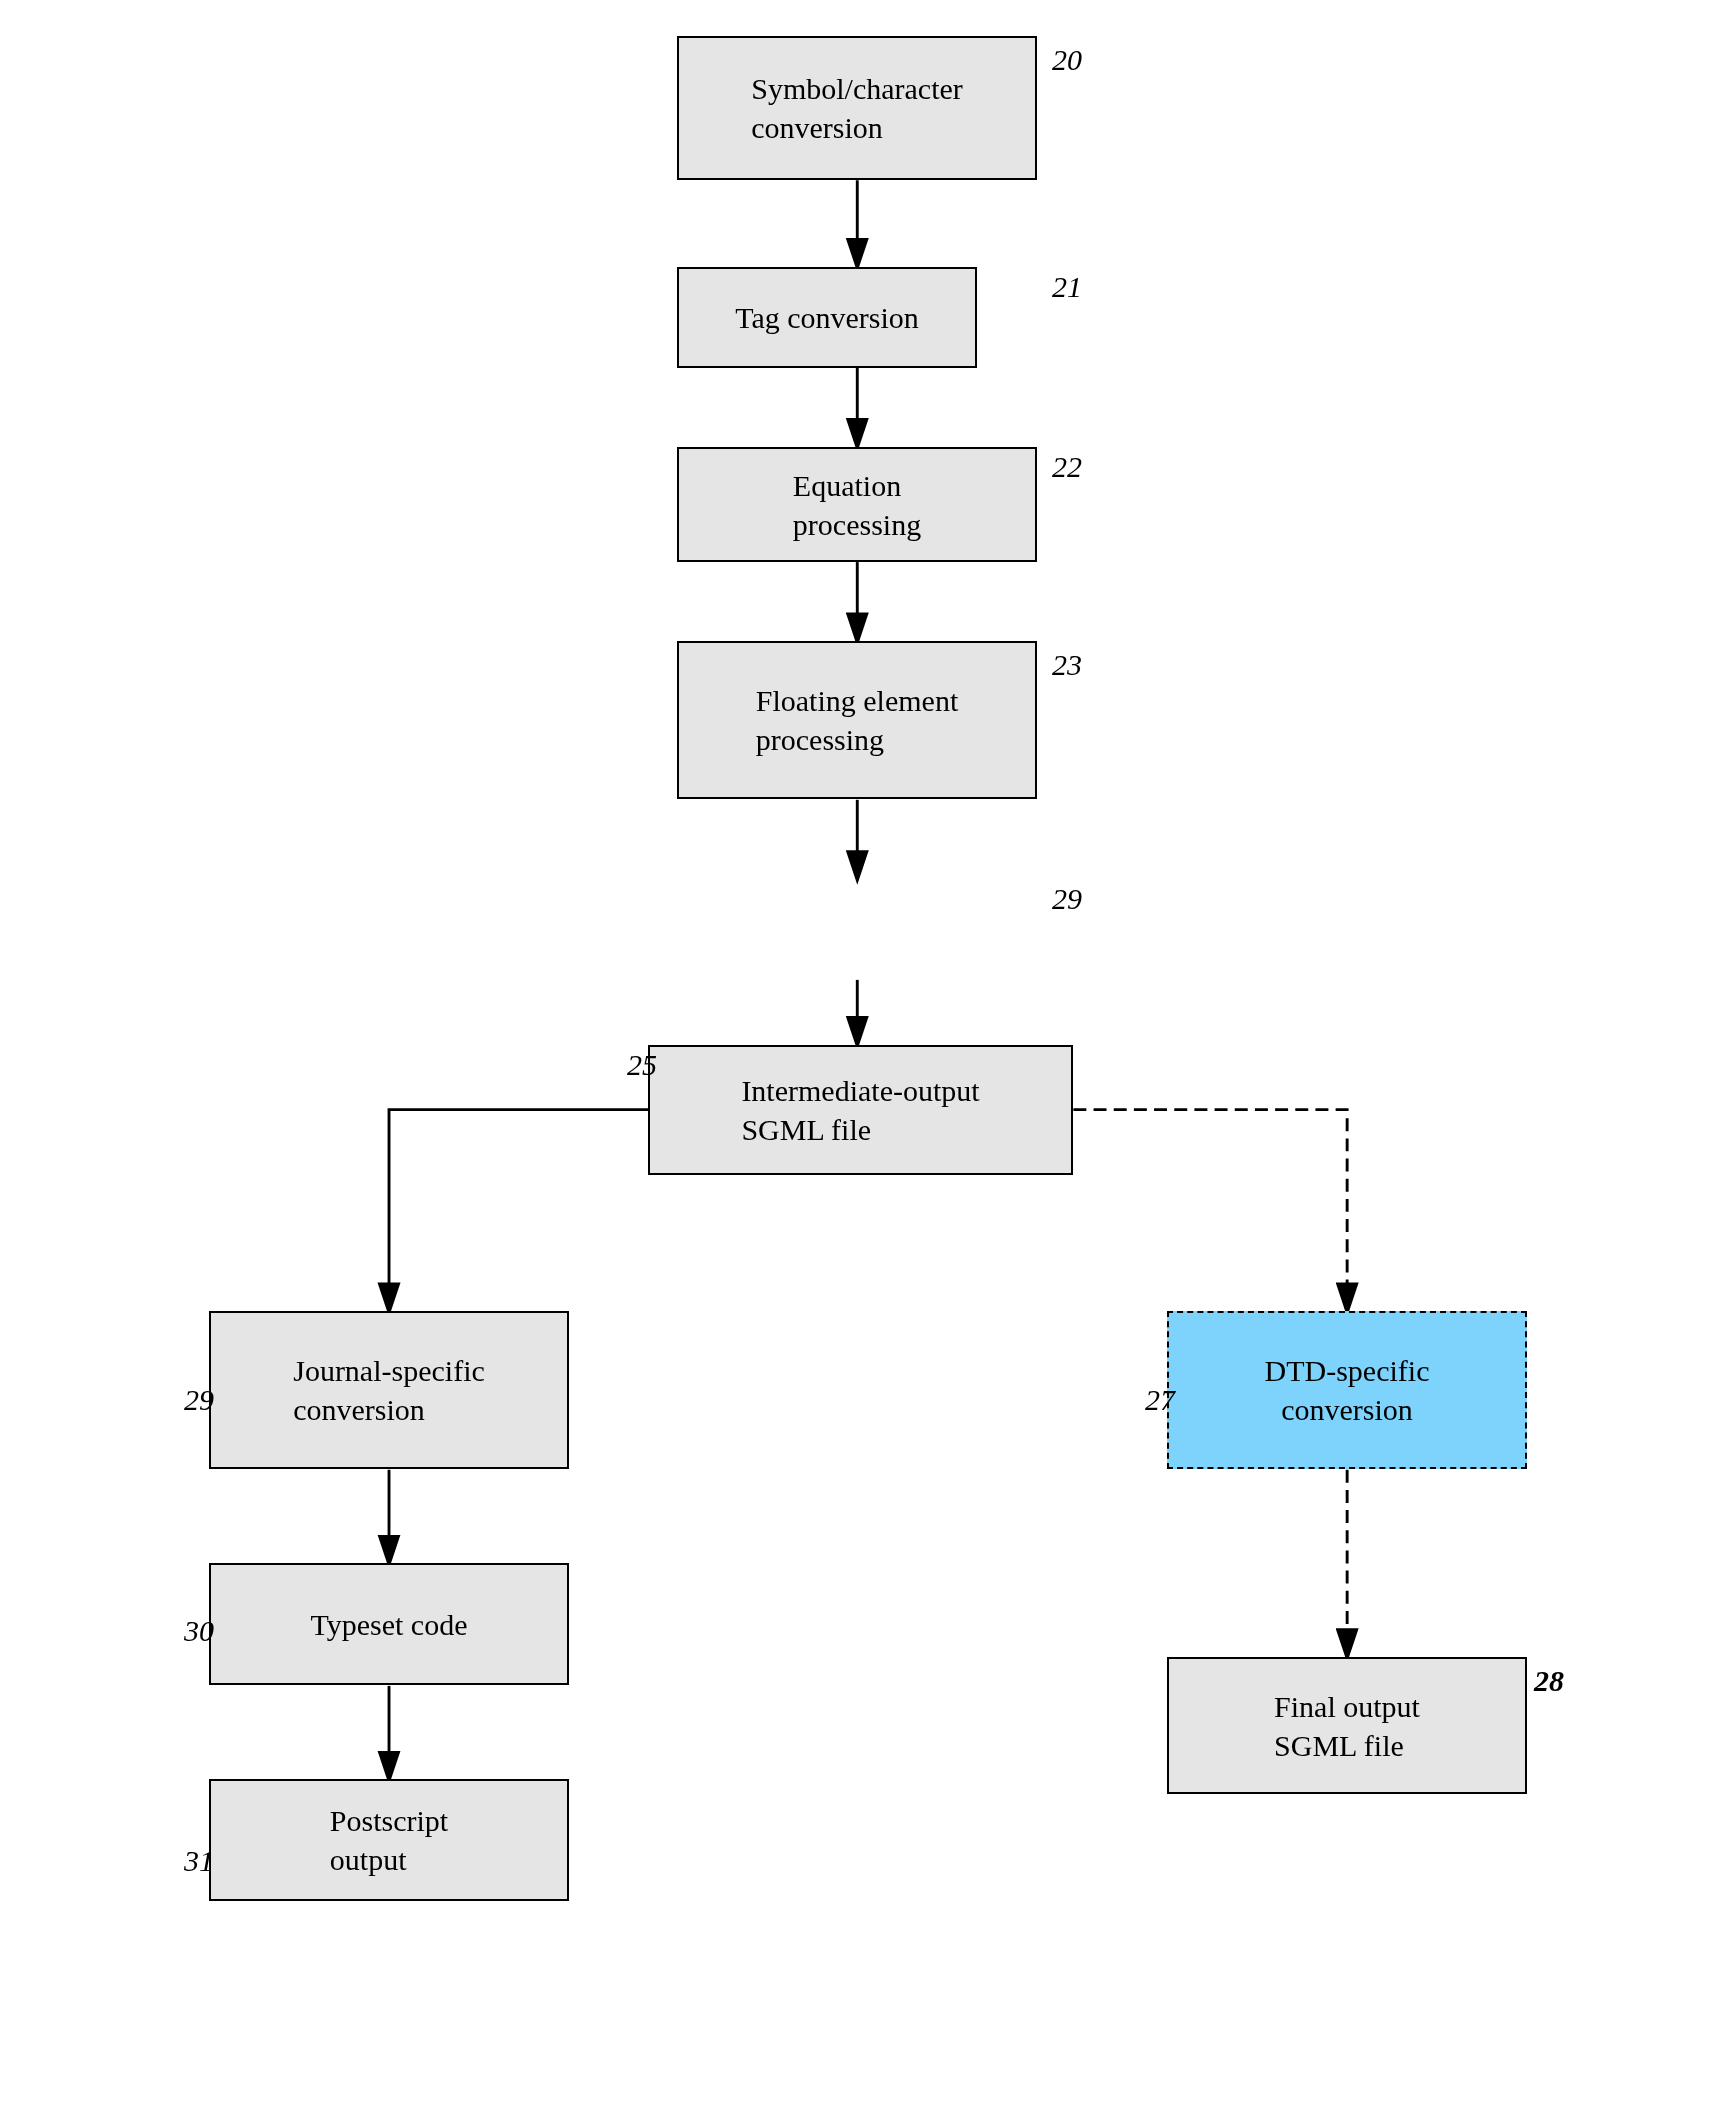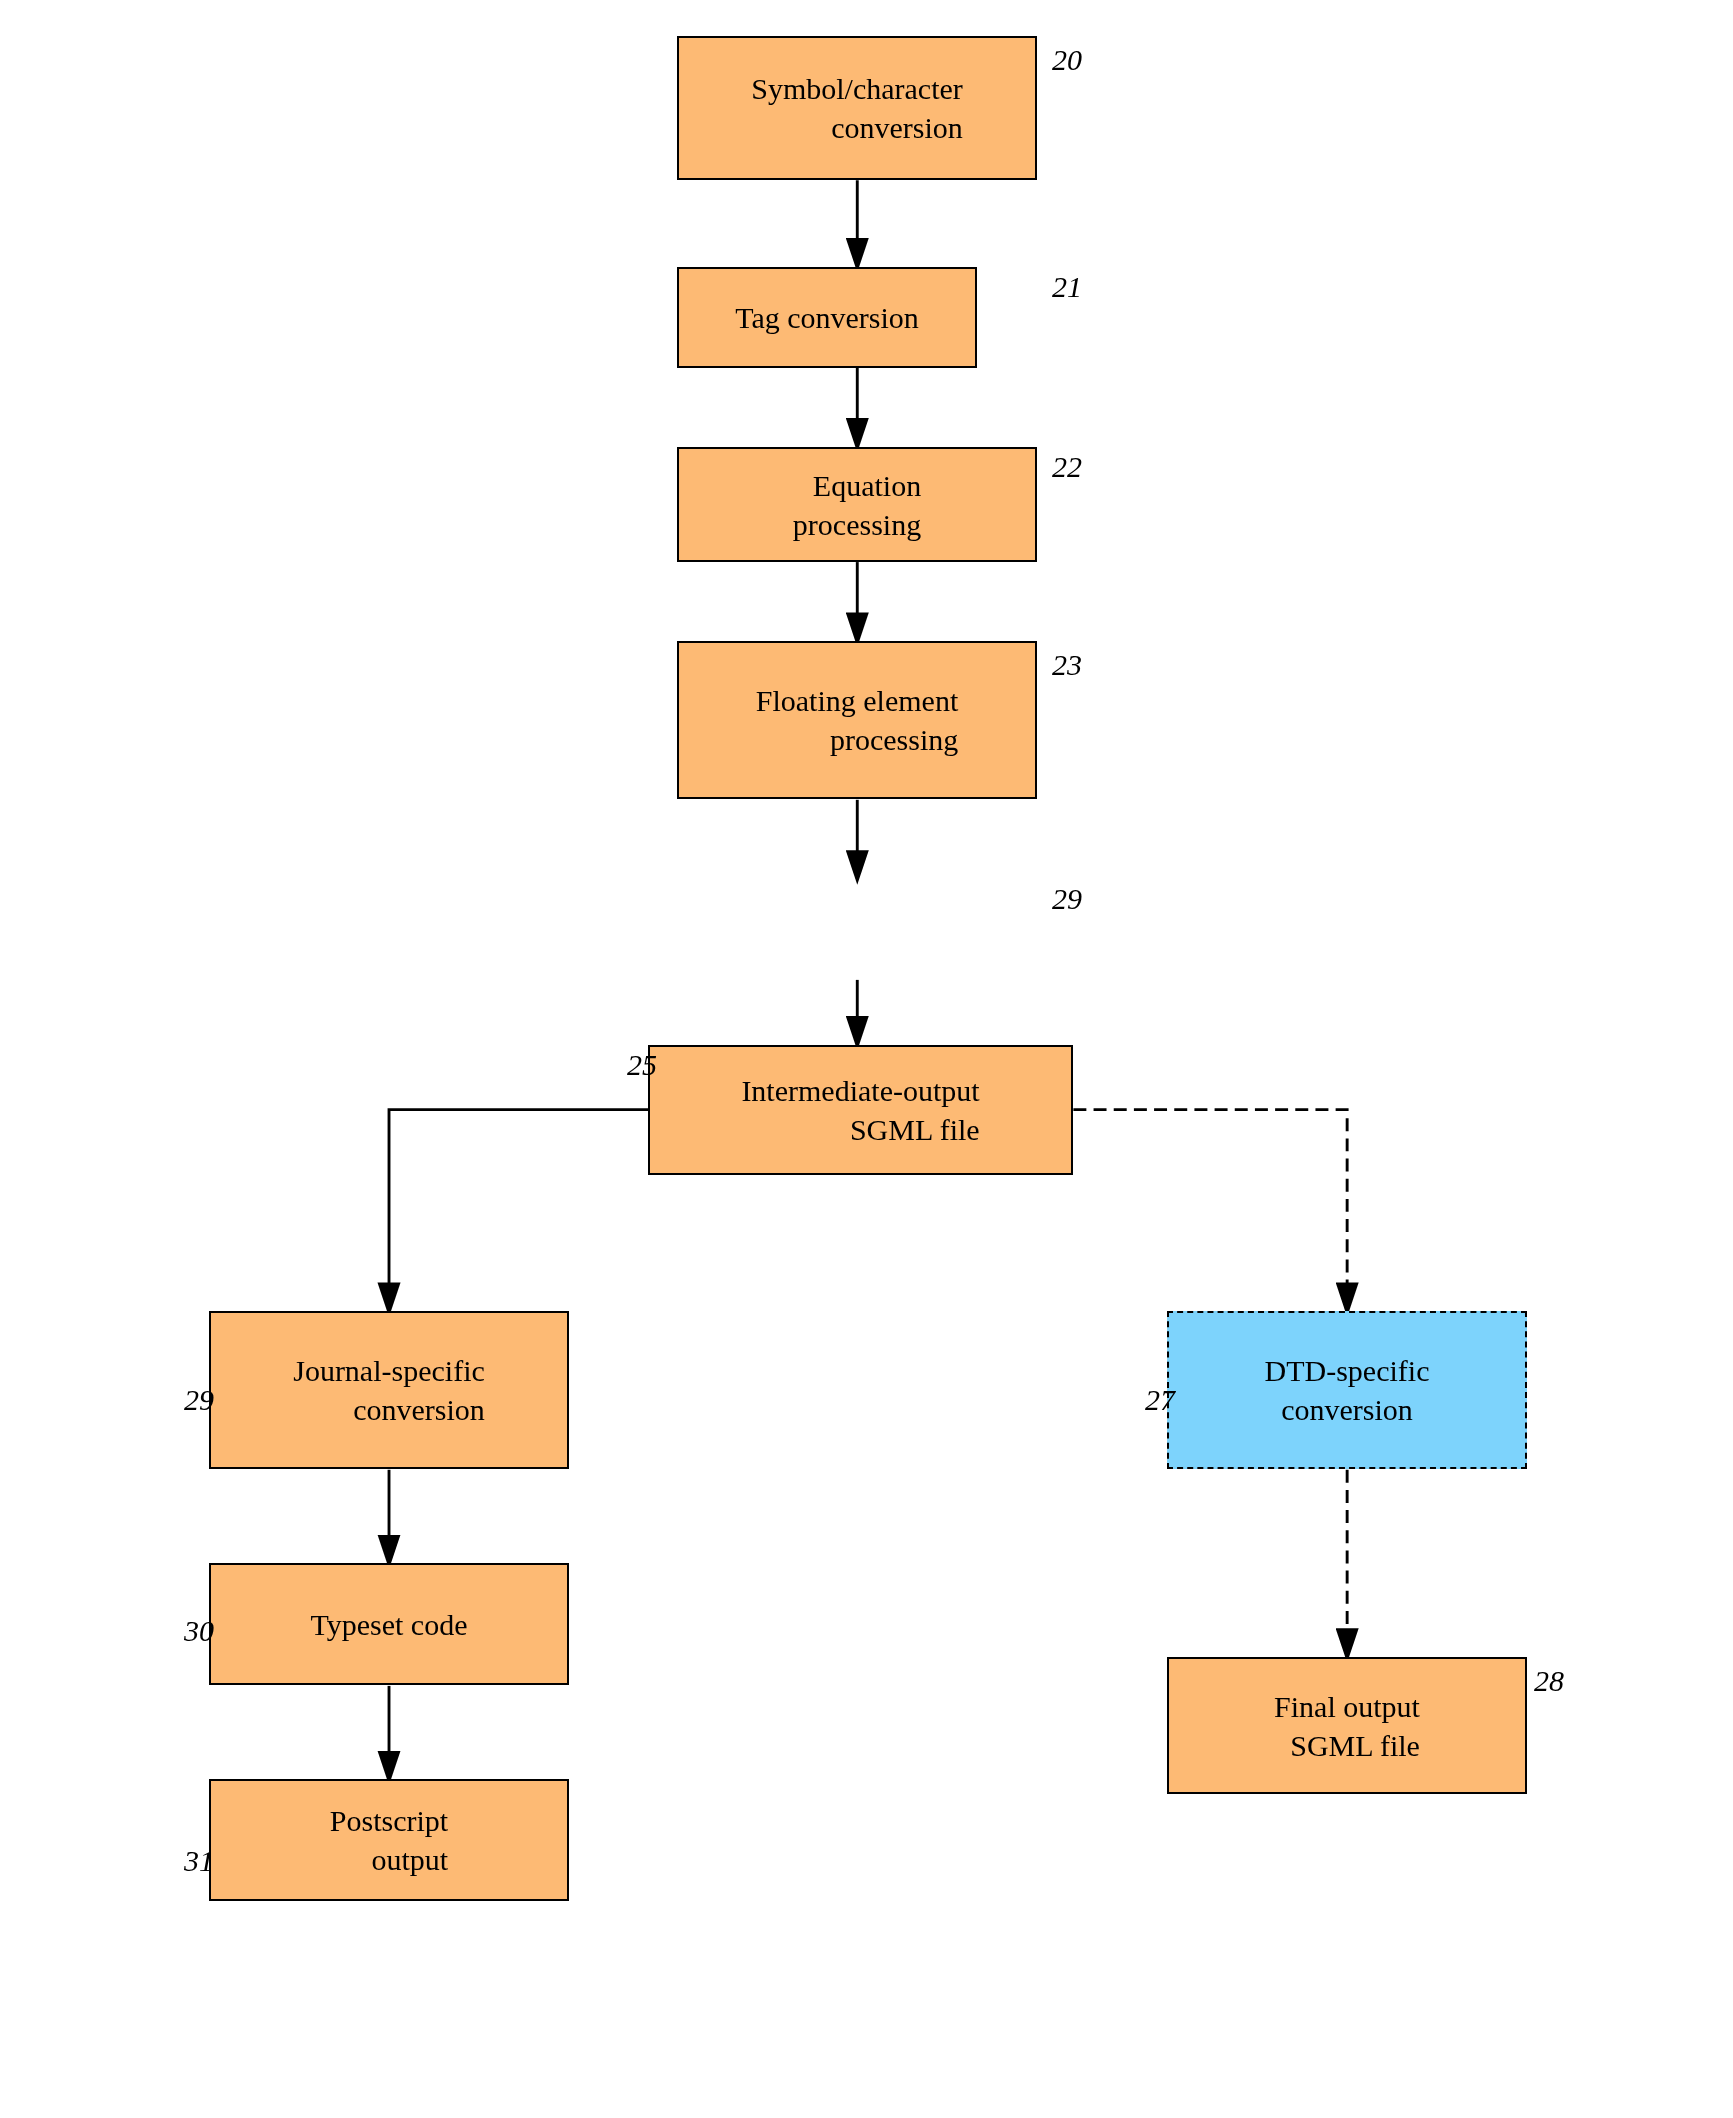--- a/index.html
+++ b/index.html
@@ -15,25 +15,25 @@
     .diagram-container {
       position: absolute;
       top: 0; left: 0;
       width: 1734px;
       height: 2119px;
     }
 
     .box {
       position: absolute;
       border: 2.2px solid #000;
-      background: #fdba74;
+      background: #e5e5e5;
       display: flex;
       align-items: center;
       justify-content: center;
-      text-align: right;
+      text-align: left;
       font-size: 30px;
       line-height: 1.3;
     }
 
     .box-dashed {
       position: absolute;
       border: 2.2px dashed #000;
       background: #7dd3fc;
       display: flex;
       align-items: center;
@@ -153,16 +153,16 @@
   <span class="label" style="left:184px; top:1844px;font-style:italic;">31</span>
 
   <div class="box-dashed" style="left:1167px; top:1311px; width:360px; height:158px;">
     <span>DTD-specific<br>conversion</span>
   </div>
   <span class="label" style="left:1145px; top:1383px;">27</span>
 
   <div class="box" style="left:1167px; top:1657px; width:360px; height:137px;">
     <span>Final output<br>SGML file</span>
   </div>
-  <span class="label" style="left:1534px; top:1664px;">28</span>
+  <span class="label" style="left:1534px; top:1664px;font-weight:bold;">28</span>
 
 </div>
 
 
 </body></html>

